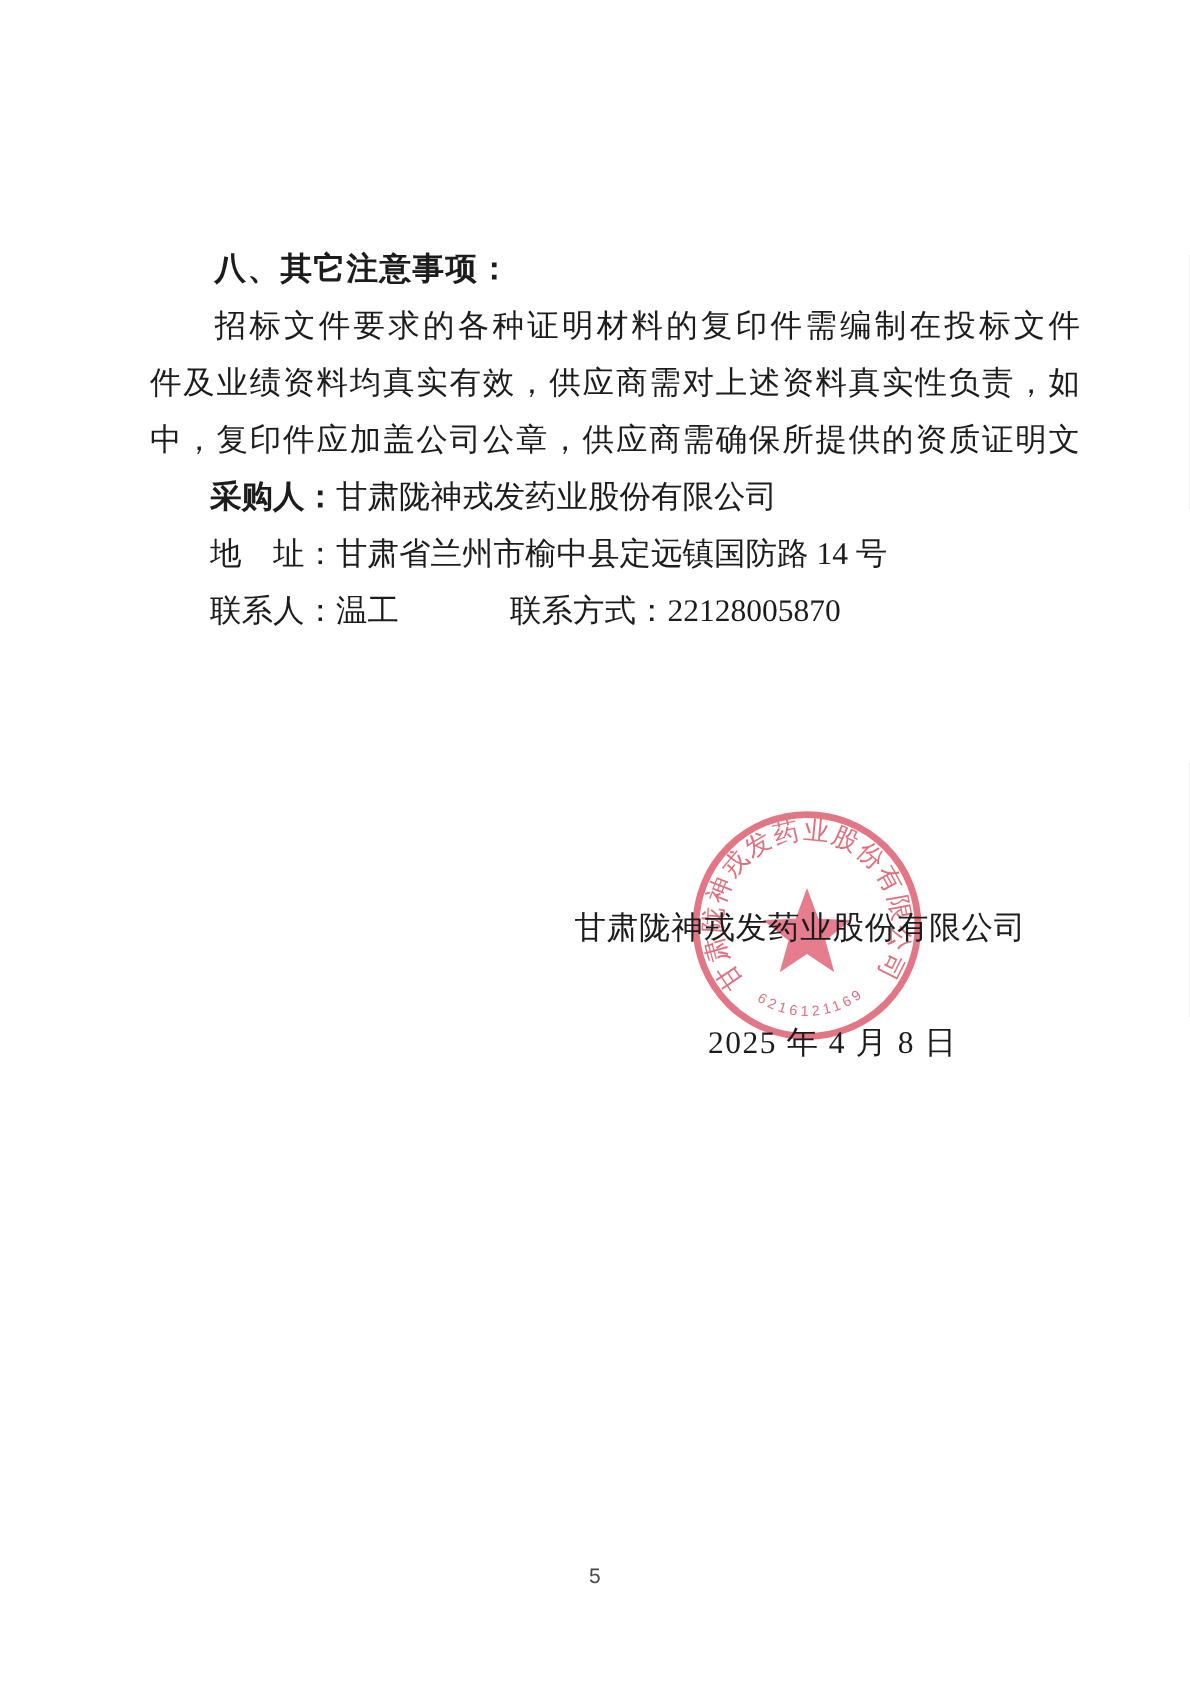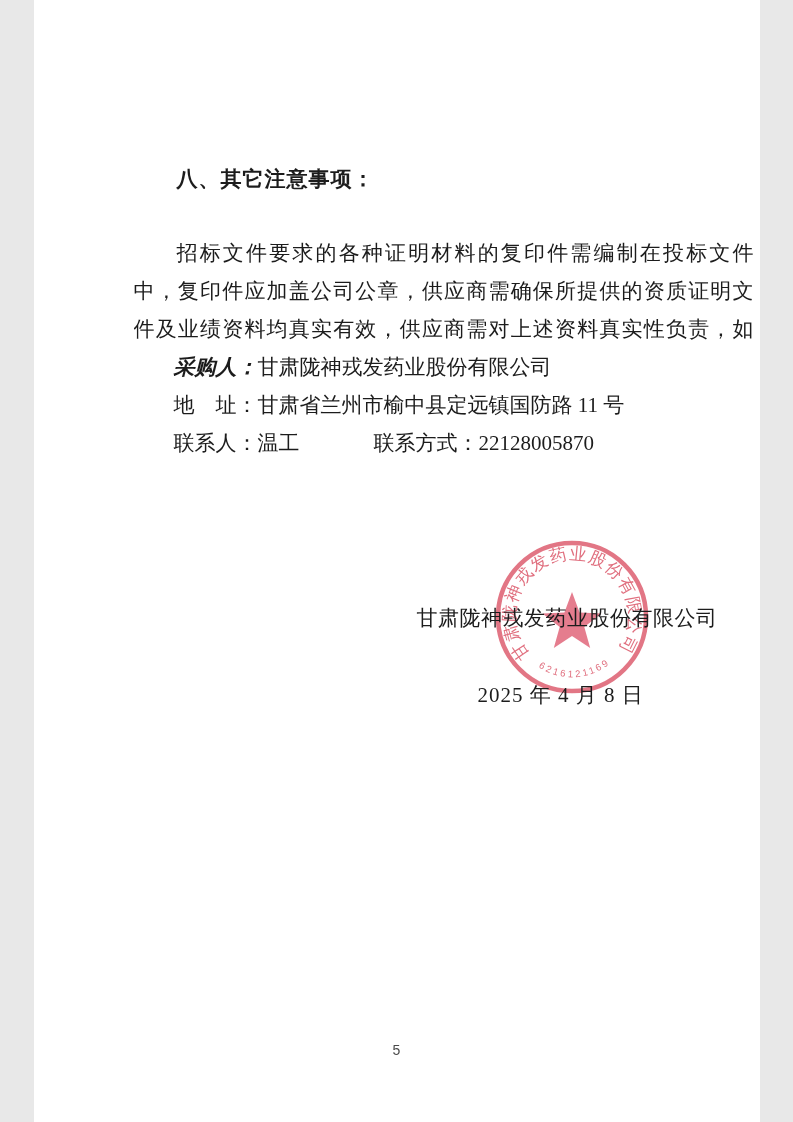--- a/index.html
+++ b/index.html
@@ -2,21 +2,21 @@
 <html><head>
 <meta charset="utf-8">
 <style>
   html, body {
     margin: 0;
     padding: 0;
     background: #e8e8e8;
   }
   .page {
     position: relative;
-    width: 726px;
+    width: 793px;
     height: 1122px;
     margin: 0 auto;
     background: #ffffff;
     overflow: hidden;
     font-family: "Liberation Serif", "DejaVu Serif", serif;
     color: #1c1c1c;
   }
   .content {
     position: absolute;
     left: 100px;
@@ -31,45 +31,43 @@
     letter-spacing: 1px;
   }
   .para-line {
     text-align: justify;
     text-align-last: justify;
     height: 38px;
     overflow: hidden;
   }
   .para-line.first {
     padding-left: 43px;
-    margin-top: 36px;
   }
   .contact-row {
     padding-left: 40px;
     white-space: nowrap;
   }
   .contact-label-bold {
     font-weight: 700;
-    font-style: italic;
   }
   .contact-gap {
     display: inline-block;
     width: 74px;
   }
   .sig-company {
     position: absolute;
     left: 383px;
     top: 604px;
     font-size: 21px;
     letter-spacing: 0.5px;
     z-index: 3;
   }
   .sig-date {
     position: absolute;
-    left: 444px;
+    left: 472px;
     top: 681px;
     font-size: 21px;
     letter-spacing: 1px;
     z-index: 3;
   }
   .seal {
     position: absolute;
     left: 453px;
     top: 532px;
     width: 170px;
@@ -90,30 +88,30 @@
 </style>
 </head>
 <body>
 
 <div class="page">
 
   <div class="content">
     <div class="heading">八、其它注意事项：</div>
 
     <div class="para-line first">招标文件要求的各种证明材料的复印件需编制在投标文件</div>
+    <div class="para-line">件及业绩资料均真实有效，供应商需对上述资料真实性负责，如</div>
     <div class="para-line">中，复印件应加盖公司公章，供应商需确保所提供的资质证明文</div>
-    <div class="para-line">件及业绩资料均真实有效，供应商需对上述资料真实性负责，如</div>
 
 
     <div class="contact-row">
       <span class="contact-label-bold">采购人：</span><span>甘肃陇神戎发药业股份有限公司</span>
     </div>
 
     <div class="contact-row">
-      <span>地　址：</span><span>甘肃省兰州市榆中县定远镇国防路 11 号</span>
+      <span>地　址：</span><span>甘肃省兰州市榆中县定远镇国防路 14 号</span>
     </div>
 
     <div class="contact-row">
       <span>联系人：</span><span>温工</span><span class="contact-gap"></span><span>联系方式：</span><span>22128005870</span>
     </div>
   </div>
 
   <svg class="seal" viewBox="0 0 170 170">
     <circle cx="85" cy="85" r="74" fill="none" stroke-width="4.5" opacity="0.85" stroke="#d8485c"></circle>
     <polygon points="85,60 92.6,80.5 114.5,81.4 97.3,95.0 103.2,116.1 85,104 66.8,116.1 72.7,95.0 55.5,81.4 77.4,80.5" opacity="0.85" fill="#dd5168"></polygon>

